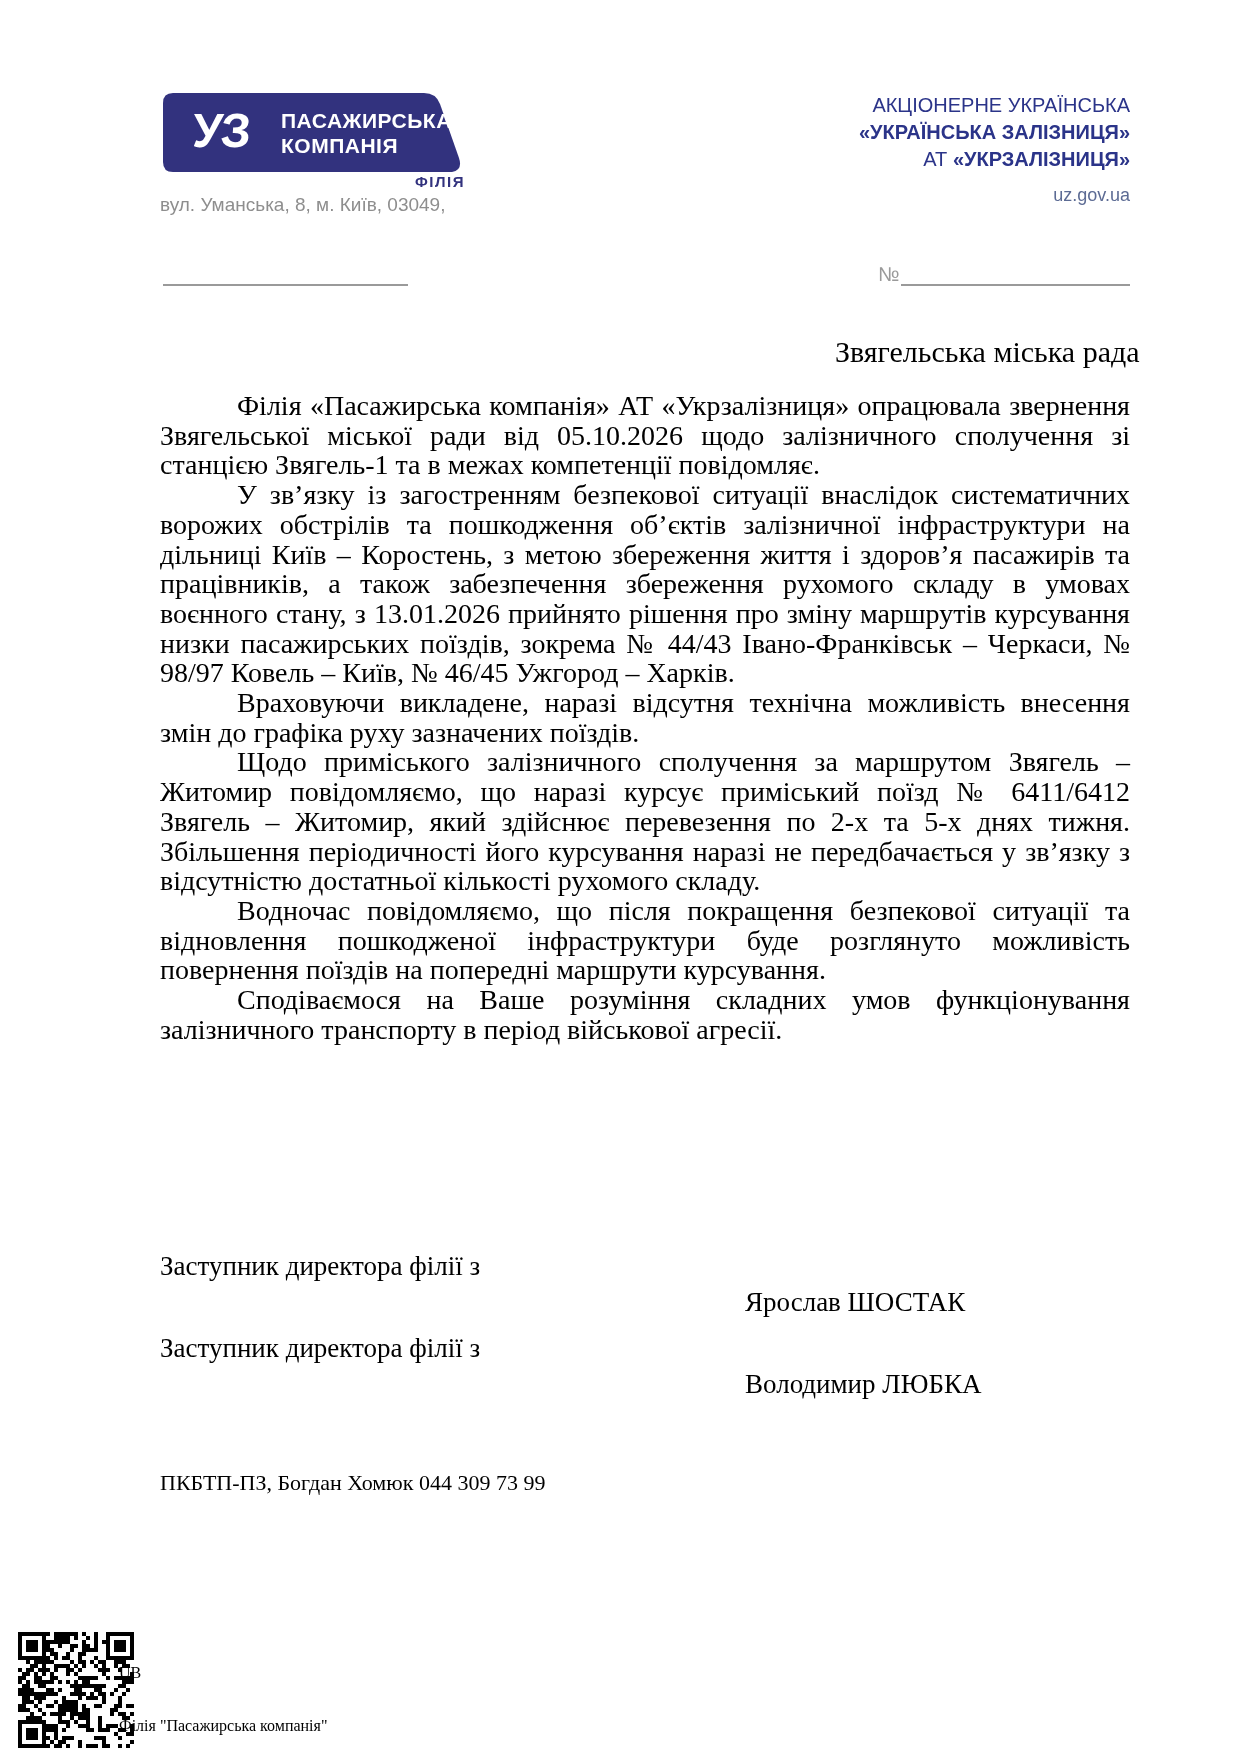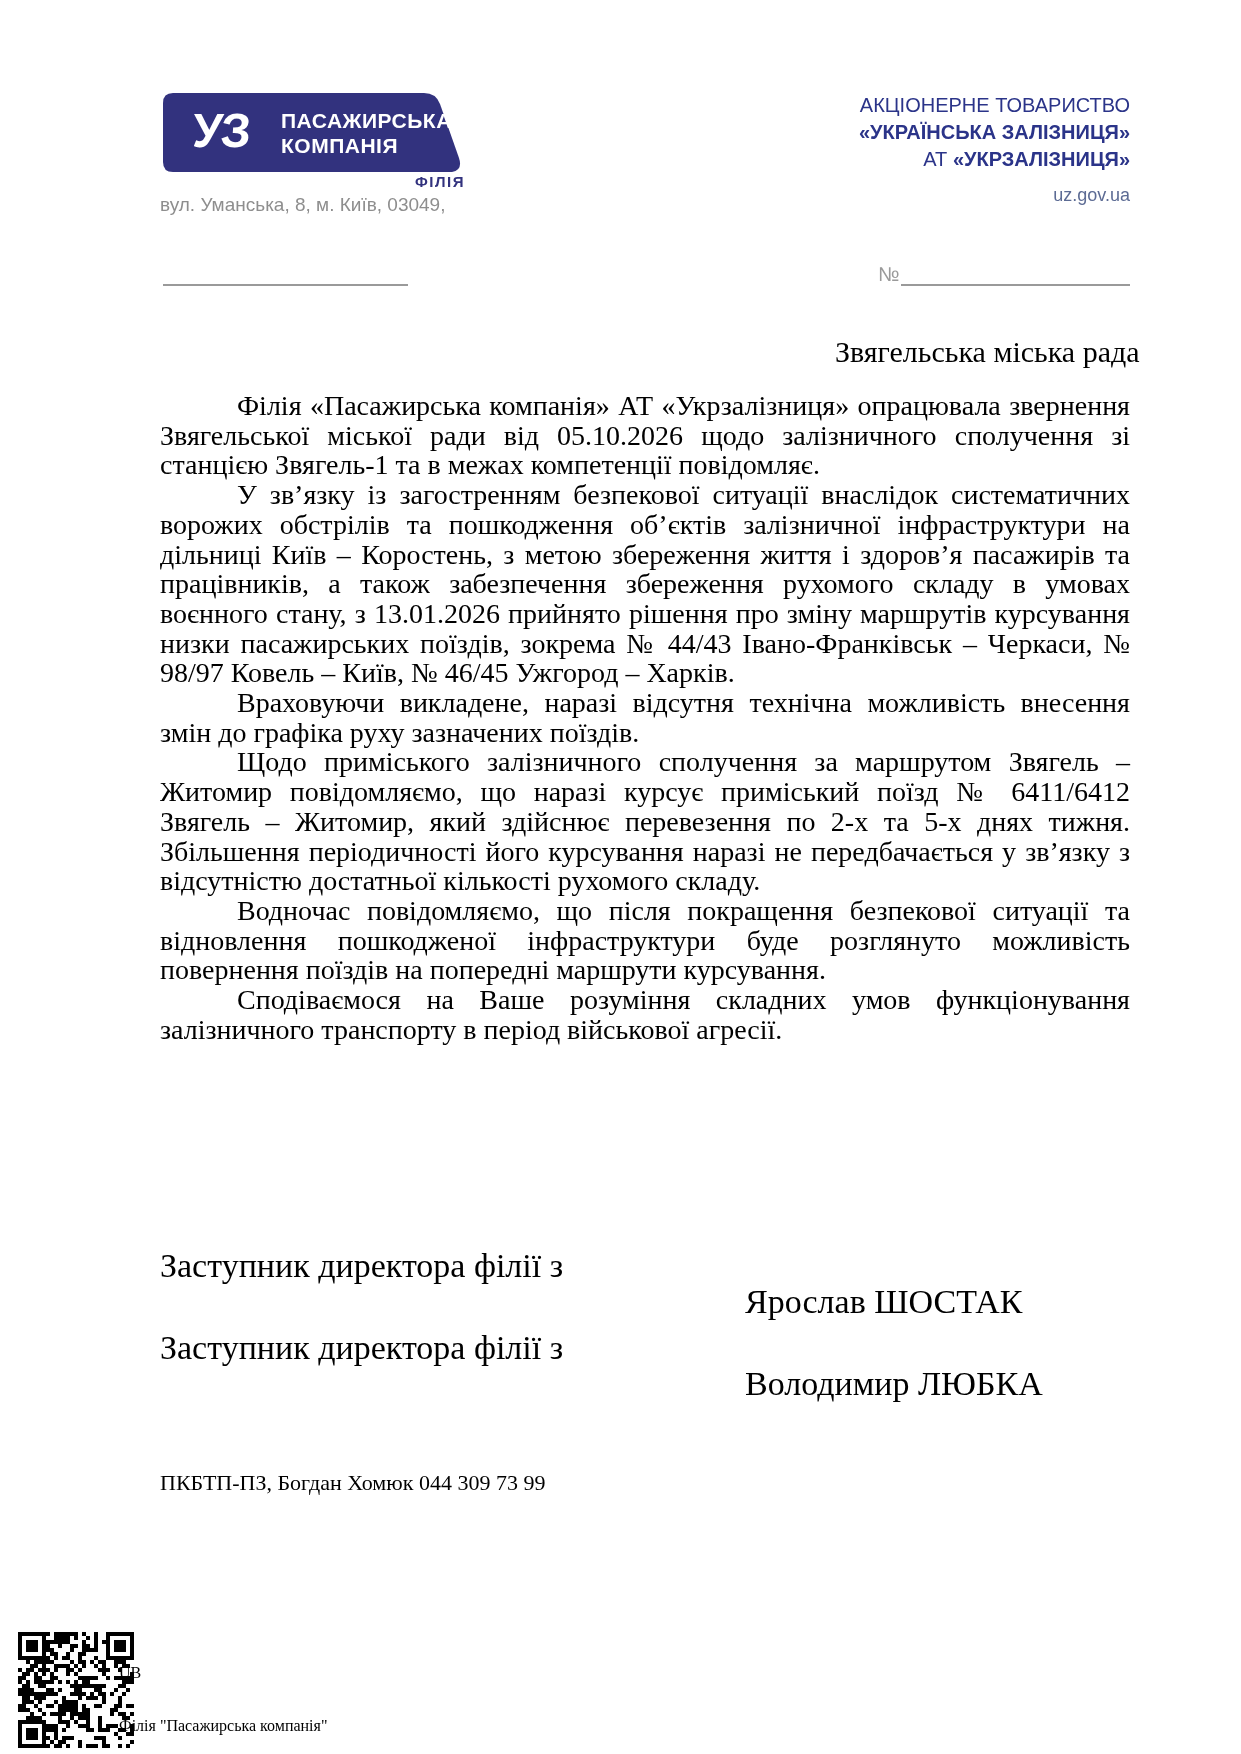--- a/index.html
+++ b/index.html
@@ -49,21 +49,21 @@
   }
   .num-line { flex:1; height:22px; border-bottom:2px solid #9A9A9A; margin-left:2px; }
   .date-line { position:absolute; left:163px; top:262px; width:245px; height:22px; border-bottom:2px solid #9A9A9A; }
   
   .recipient { position:absolute; left:835px; top:335px; font-size:30px; white-space:nowrap; }
   .body-text {
     position:absolute; left:160px; top:391px; width:970px;
     font-size:28px; line-height:29.7px; text-align:justify;
   }
   .body-text p { margin:0; text-indent:77px; }
-  .sig { position:absolute; left:160px; width:970px; height:74px; font-size:34px; line-height:36px; }
+  .sig { position:absolute; left:160px; width:970px; height:74px; font-size:27px; line-height:36px; }
   .sig1 { top:1248px; } .sig2 { top:1330px; }
   .sig .name { position:absolute; left:585px; bottom:2px; white-space:nowrap; }
   .executor { position:absolute; left:160px; top:1470px; font-size:22px; }
   
   .stamp-text {
     position:absolute; left:119px; top:1629px;
     font-size:16px; line-height:17.6px; white-space:pre-wrap;
   }
   .qr { position:absolute; left:18px; top:1632px; width:116px; height:116px; }
   .qr i { position:absolute; width:4px; height:4px; background:#000; }
@@ -81,21 +81,21 @@
     <div class="logo-name">
       <div>ПАСАЖИРСЬКА</div>
       <div>КОМПАНІЯ</div>
     </div>
   </div>
   <div class="branch">ФІЛІЯ</div>
 
   <div class="addr addr1">вул. Уманська, 8, м. Київ, 03049,</div>
 
   <div class="company">
-    <div>АКЦІОНЕРНЕ ТОВАРИСТВО</div>
+    <div>АКЦІОНЕРНЕ УКРАЇНСЬКА</div>
     <div class="b">«УКРАЇНСЬКА ЗАЛІЗНИЦЯ»</div>
     <div><span>АТ </span><span class="b">«УКРЗАЛІЗНИЦЯ»</span></div>
   </div>
   <div class="website">uz.gov.ua</div>
 
   <div class="num-row">
     <span>№</span>
     <span class="num-line"></span>
   </div>
   <div class="date-line"></div>

